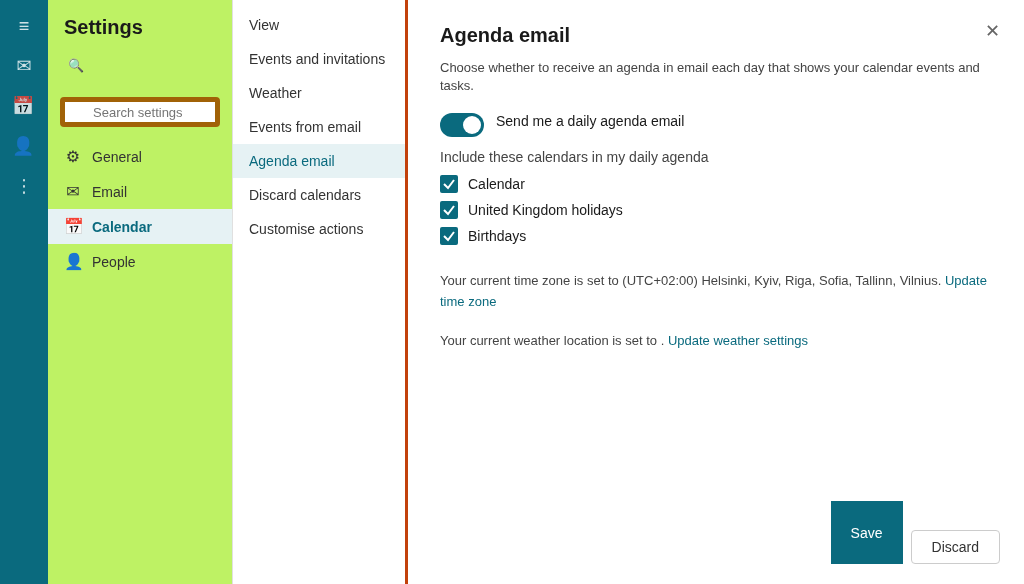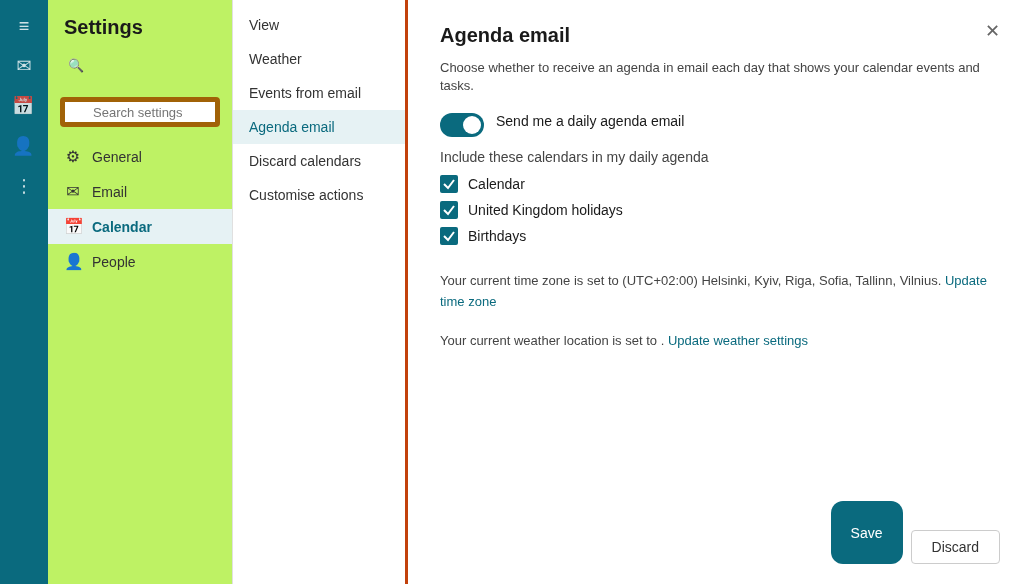--- a/index.html
+++ b/index.html
@@ -241,21 +241,21 @@
       right: 24px;
       display: flex;
       gap: 8px;
     }
     .btn-save {
       background: #0a6a7e;
       color: white;
       border: none;
       padding: 8px 20px;
       font-size: 14px;
-      border-radius: 12px;
+      border-radius: 0;
       cursor: pointer;
     }
     .btn-discard {
       background: white;
       color: #333;
       border: 1px solid #ccc;
       padding: 8px 20px;
       font-size: 14px;
       border-radius: 4px;
       cursor: pointer;
@@ -294,20 +294,21 @@
       <span>Calendar</span>
     </div>
     <div class="nav-item">
       <span class="nav-item-icon">👤</span>
       <span>People</span>
     </div>
   </div>
 
   <div class="submenu">
     <div class="submenu-item">View</div>
+    <div class="submenu-item">Events and invitations</div>
     <div class="submenu-item">Weather</div>
     <div class="submenu-item">Events from email</div>
     <div class="submenu-item active">Agenda email</div>
     <div class="submenu-item">Discard calendars</div>
     <div class="submenu-item">Customise actions</div>
   </div>
 
   <div class="main-content">
     <button class="close-btn">✕</button>
     <h2 class="content-title">Agenda email</h2>

